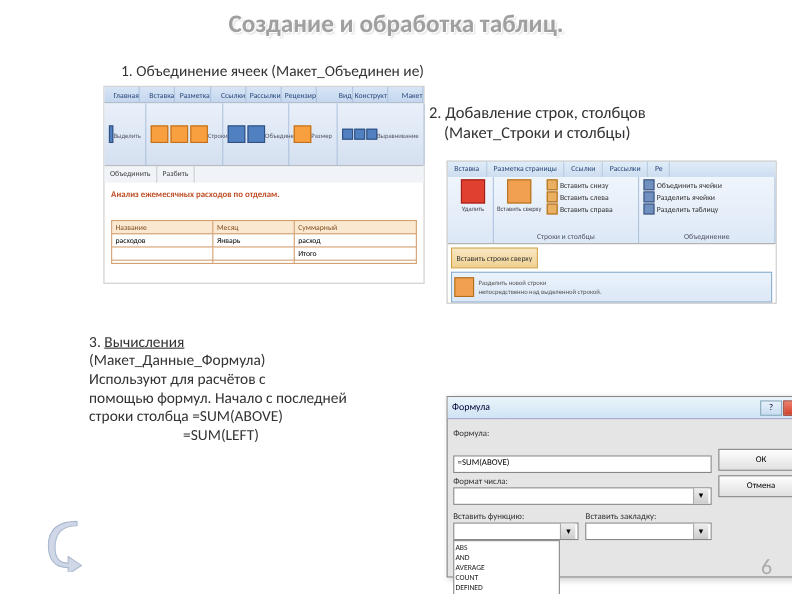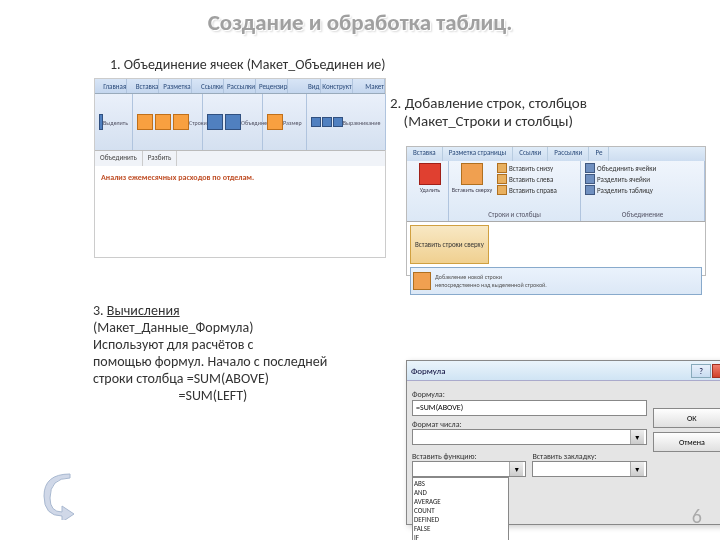--- a/index.html
+++ b/index.html
@@ -1,20 +1,20 @@
 <!DOCTYPE html>
 <html><head>
 <meta charset="utf-8">
 <style>
 *{margin:0;padding:0;box-sizing:border-box}
 body{width:720px;height:540px;background:#fff;font-family:Calibri,Arial,sans-serif;position:relative;overflow:hidden}
 .title{position:absolute;left:0;right:0;top:8px;text-align:center;font-size:23px;font-weight:bold;color:#a0a0a0;text-shadow:1px 1px 0 #fff,2px 2px 2px rgba(0,0,0,.15)}
 .s1-label{position:absolute;left:110px;top:56px;font-size:14px;color:#333}
 .s2-label{position:absolute;left:390px;top:94px;font-size:15px;color:#333}
-.s3{position:absolute;left:93px;top:302px;font-size:14px;color:#333;width:300px}
+.s3{position:absolute;left:81px;top:302px;font-size:14px;color:#333;width:300px}
 .s3 .hd{text-decoration:underline}
 .s3 .em{font-weight:normal}
 .page-num{position:absolute;right:18px;bottom:12px;font-size:20px;color:#aaa}
 .arrow-dec{position:absolute;left:40px;bottom:20px;width:44px;height:48px}
 .arrow-dec svg{width:100%;height:100%}
 
 .rib1{position:absolute;left:94px;top:78px;width:292px;height:180px;border:1px solid #ccc;background:#fff;font-size:8px}
 .rib1 .tabs{height:15px;background:linear-gradient(#d8e5f6,#c4d6ee);border-bottom:1px solid #9ab;display:flex}
 .rib1 .tab{flex:1;text-align:right;line-height:15px;color:#2a4a7a;font-size:7px;border-right:1px solid #b0c4de}
 .rib1 .tools{height:56px;background:linear-gradient(#eaf0fa,#d4e0f0);display:flex}
@@ -37,35 +37,35 @@
 .rib2 .biggrp{border-right:1px solid #b0c4de;padding:2px;display:flex;flex-direction:column;justify-content:space-between;font-size:7px;color:#445}
 .rib2 .col{display:flex;flex-direction:column;gap:1px}
 .rib2 .rowbtn{display:flex;align-items:center;gap:2px;font-size:7px;color:#333;padding:0 2px}
 .rib2 .rowbtn .sq{width:10px;height:10px;background:#e8b060;border:1px solid #b07020}
 .rib2 .rowbtn .sq.bl{background:#7090c0;border-color:#405880}
 .rib2 .gname{text-align:center;font-size:7px;color:#556}
 .rib2 .bigbtn{display:flex;flex-direction:column;align-items:center;width:42px;font-size:6px;text-align:center}
 .rib2 .bigicn{width:22px;height:22px;background:#f0a050;border:1px solid #b07020;margin-bottom:1px}
 .rib2 .bigicn.red{background:#e04030;border-color:#a02018}
 .rib2 .dropdown{height:54px;background:#fff;border-top:1px solid #aaa;font-size:7px;padding:3px}
-.rib2 .ddbtn{background:linear-gradient(#f8e8c4,#f0d090);border:1px solid #d0a040;padding:14px 4px;display:inline-block;font-size:7px;color:#333}
+.rib2 .ddbtn{background:linear-gradient(#f8e8c4,#f0d090);border:1px solid #d0a040;padding:4px 4px;display:inline-block;font-size:7px;color:#333}
 .rib2 .ddrow{height:28px;background:linear-gradient(#eaf2fc,#dce8f6);border:1px solid #88aacc;margin-top:3px;padding:2px;font-size:6px;display:flex;align-items:center;gap:4px}
 .rib2 .ddicn{width:18px;height:18px;background:#f0a050;border:1px solid #b07020}
 .rib2 .ddtxt{color:#555}
 
 .dlg{position:absolute;left:406px;top:360px;width:331px;height:165px;background:#e5e5e5;border:1px solid #888;font-size:9px;box-shadow:2px 2px 6px rgba(0,0,0,.2)}
 .dlg .titlebar{height:20px;background:linear-gradient(#eaf4fb,#d0e4f4);border-bottom:1px solid #aac;display:flex;justify-content:space-between;align-items:center;padding:0 4px;font-size:9px;color:#003}
 .dlg .winbtns{display:flex;gap:1px}
 .dlg .winbtn{width:20px;height:14px;background:linear-gradient(#e8f0fb,#c8dcf0);border:1px solid #8ab;font-size:8px;text-align:center;line-height:12px}
 .dlg .winbtn.cl{background:linear-gradient(#f08070,#d04028);border-color:#a03020;color:#fff}
 .dlg .body{padding:5px;display:flex;gap:6px}
 .dlg .left{flex:3}
 .dlg .right{flex:1;display:flex;flex-direction:column;gap:4px}
 .dlg .lbl{font-size:8px;color:#333;margin-top:3px}
-.dlg .inp{width:100%;height:16px;background:#fff;border:1px solid #888;font-size:8px;padding:1px 3px;margin-top:1px}
+.dlg .inp{width:100%;height:16px;background:#fff;border:1px solid #888;font-size:8px;padding:1px 3px;margin-top:15px}
 .dlg .sel{width:100%;height:16px;background:#fff;border:1px solid #888;font-size:8px;display:flex;justify-content:space-between;align-items:center;padding:0 2px}
 .dlg .sel .ar{width:14px;height:14px;background:linear-gradient(#eee,#ccc);border-left:1px solid #aaa;text-align:center;line-height:14px}
 .dlg .btn{height:20px;background:linear-gradient(#fefefe,#e0e0e0);border:1px solid #888;text-align:center;line-height:18px;font-size:8px}
 .dlg .list{width:97px;height:68px;background:#fff;border:1px solid #888;font-size:7px;padding:1px;overflow:hidden}
 .dlg .li{line-height:9px;color:#222}
 
 </style>
 </head>
 <body>
 
@@ -120,20 +120,44 @@
         </div>
         <div class="gname">Выравнивание</div>
       </div>
   </div>
   <div class="context">
     <div>Объединить</div>
     <div>Разбить</div>
   </div>
   <div class="doc">
     <div class="doc-title">Анализ ежемесячных расходов по отделам.</div>
+    <table class="tbl">
+      <tbody>
+          <tr>
+            <th>Название</th>
+            <th>Месяц</th>
+            <th>Суммарный</th>
+          </tr>
+      <tr>
+            <td>расходов</td>
+            <td>Январь</td>
+            <td>расход</td>
+          </tr>
+      <tr>
+            <td></td>
+            <td></td>
+            <td>Итого</td>
+          </tr>
+      <tr>
+            <td></td>
+            <td></td>
+            <td></td>
+          </tr>
+    </tbody>
+      </table>
   </div>
 </div>
 
 <div class="s2-label">
   <span>2.</span>
   <span>Добавление строк, столбцов</span><br>
   &nbsp;&nbsp;&nbsp;&nbsp;<span>(Макет_Строки и столбцы)</span>
 </div>
 
 <div class="rib2">
@@ -189,21 +213,21 @@
             <span>Разделить таблицу</span>
           </div>
       </div>
       <div class="gname">Объединение</div>
     </div>
   </div>
   <div class="dropdown">
     <div class="ddbtn">Вставить строки сверху</div>
     <div class="ddrow">
       <div class="ddicn"></div>
-      <div class="ddtxt"><span>Добавление новой строки</span><br><span>непосредственно над выделенной строкой.</span></div>
+      <div class="ddtxt"><span>Разделить новой строки</span><br><span>непосредственно над выделенной строкой.</span></div>
     </div>
   </div>
 </div>
 
 <div class="s3">
   <span>3.</span>
   <span class="hd">Вычисления</span><br>
   <span>(Макет_Данные_Формула)</span><br>
   <span>Используют для расчётов с</span><br>
   <span>помощью формул. Начало с последней</span><br>

